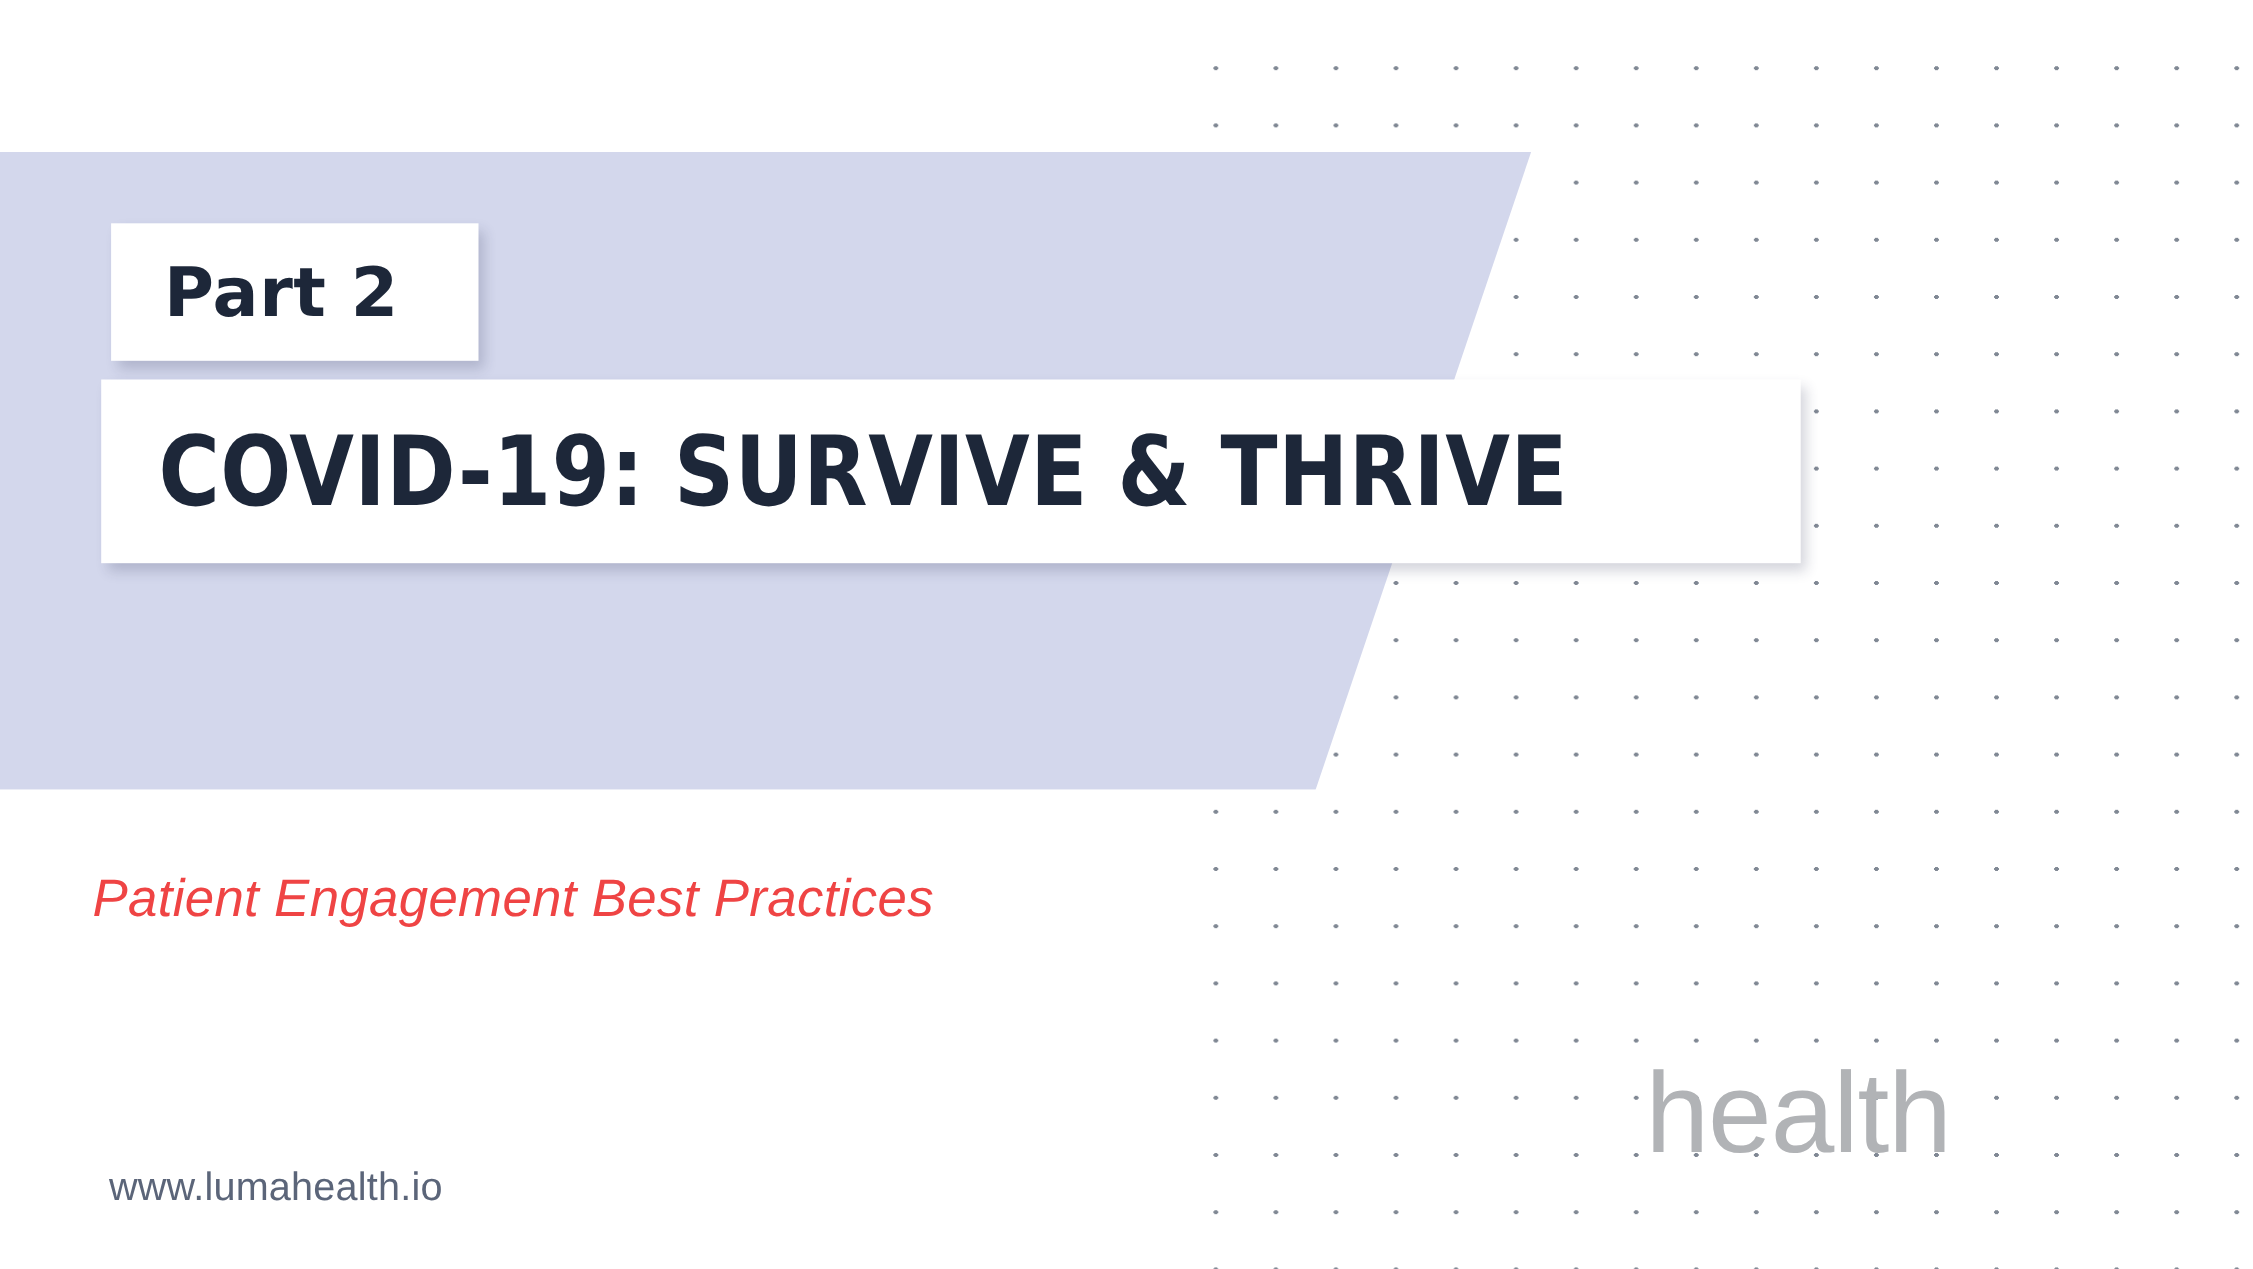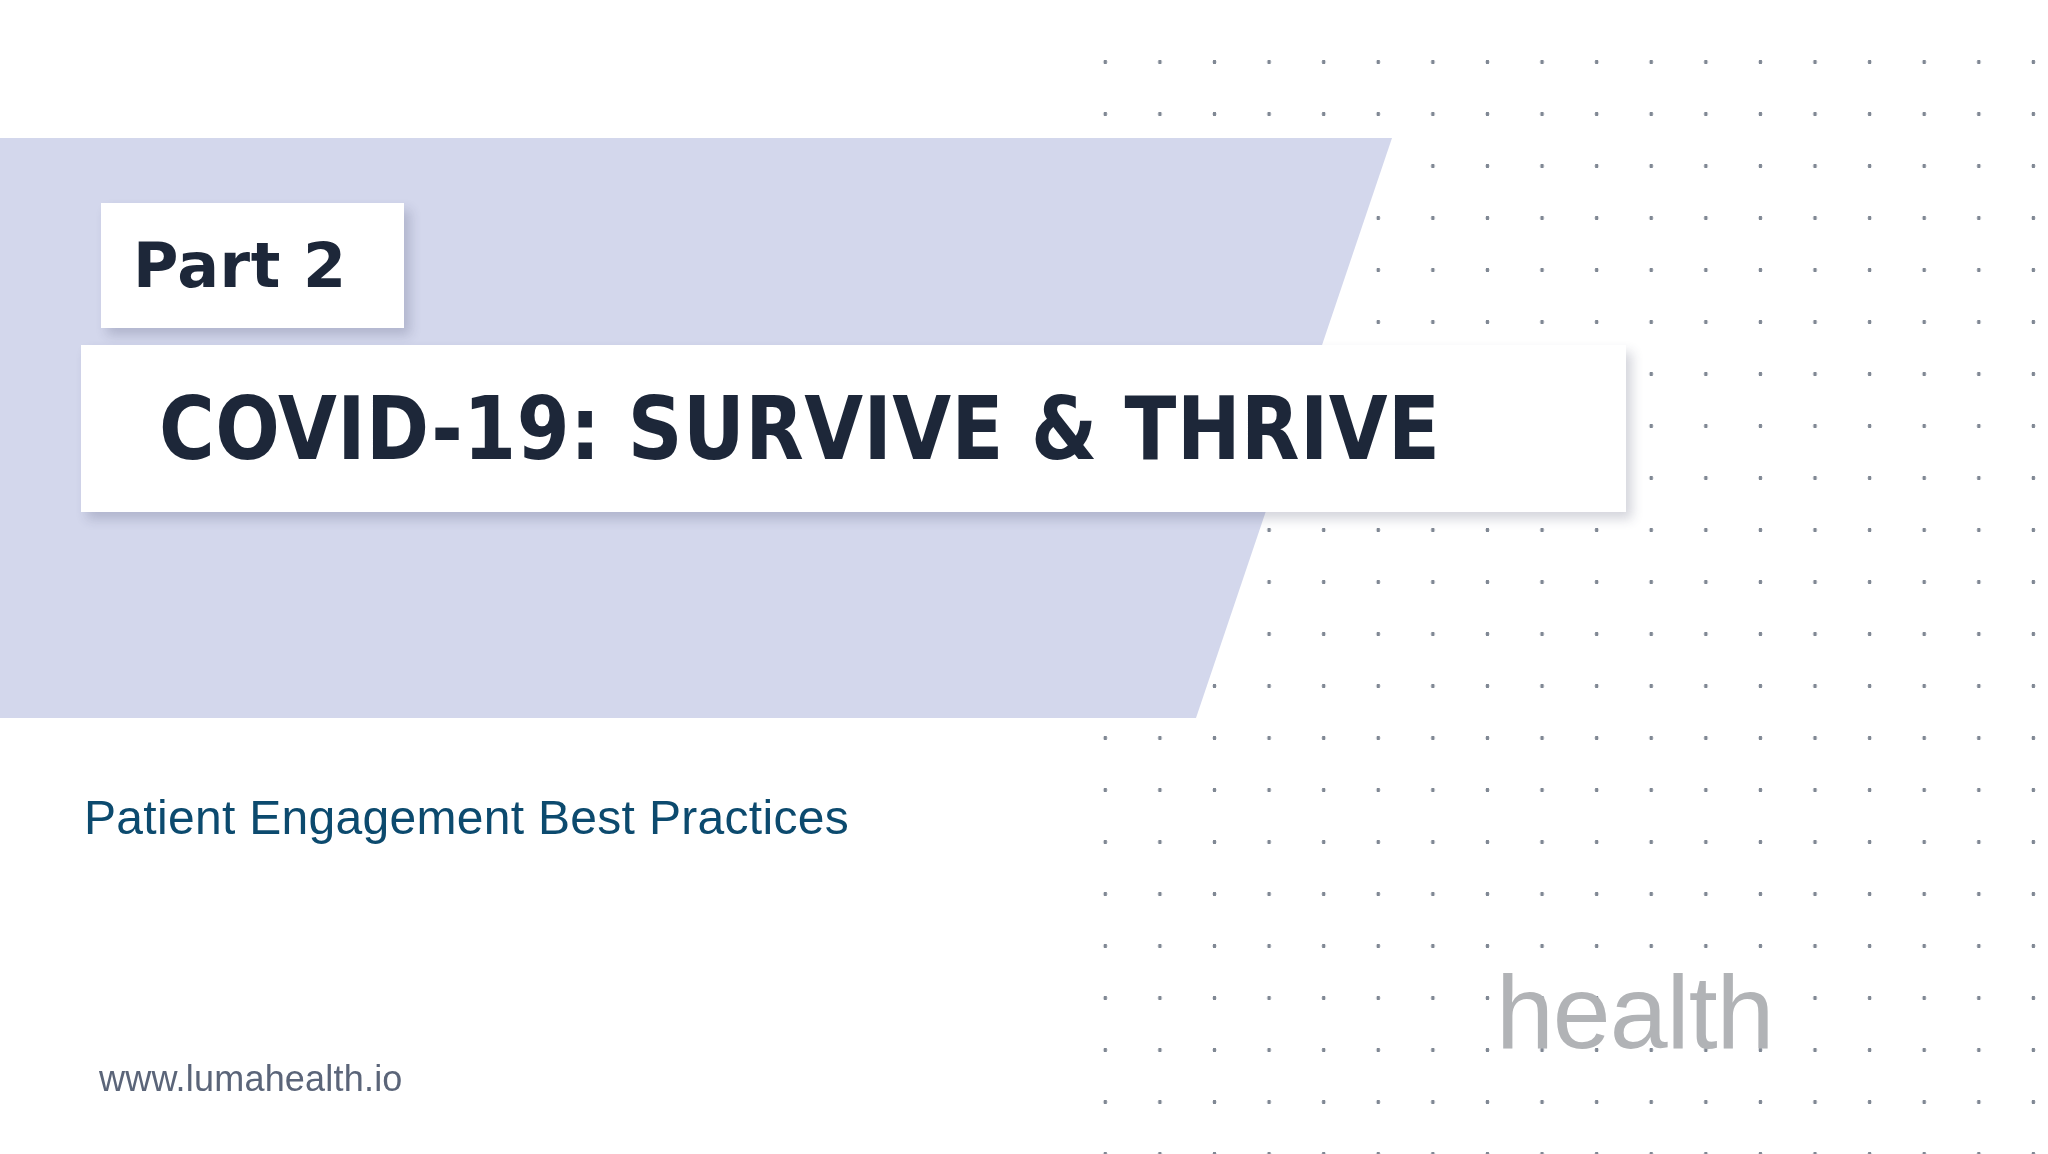--- a/index.html
+++ b/index.html
@@ -50,42 +50,42 @@
     background: #ffffff;
     z-index: 3;
     display: flex;
     align-items: center;
     box-shadow: 6px 7px 11px rgba(40, 45, 80, 0.20);
   }
 
   #part-card {
     left: 101px;
     top: 203px;
-    width: 303px;
+    width: 334px;
     height: 125px;
-    padding-left: 32px;
+    padding-left: 48px;
     box-sizing: border-box;
   }
 
   #part-label {
     font-family: "DejaVu Sans", sans-serif;
     font-weight: 700;
     font-size: 62px;
     letter-spacing: 0.5px;
     color: #1d2739;
     line-height: 1;
     white-space: nowrap;
   }
 
   #title-card {
-    left: 81px;
+    left: 92px;
     top: 345px;
     width: 1545px;
     height: 167px;
-    padding-left: 78px;
+    padding-left: 52px;
     box-sizing: border-box;
   }
 
   #title-text {
     font-family: "Liberation Sans Narrow", "DejaVu Sans Condensed", "Liberation Sans", sans-serif;
     font-weight: 700;
     font-size: 88px;
     letter-spacing: 0.5px;
     color: #1d2739;
     line-height: 1;
@@ -96,23 +96,24 @@
 
   
   #subtitle {
     position: absolute;
     left: 84px;
     top: 790px;
     z-index: 4;
     font-family: "Liberation Sans", sans-serif;
     font-weight: 400;
     font-size: 48px;
-    color: #0c4a6e;
+    color: #ef4444;
     letter-spacing: 0.3px;
     white-space: nowrap;
+    font-style: italic;
   }
 
   
   #site-url {
     position: absolute;
     left: 99px;
     top: 1058px;
     z-index: 4;
     font-family: Liberation Sans, sans-serif;
     font-weight: 400;

